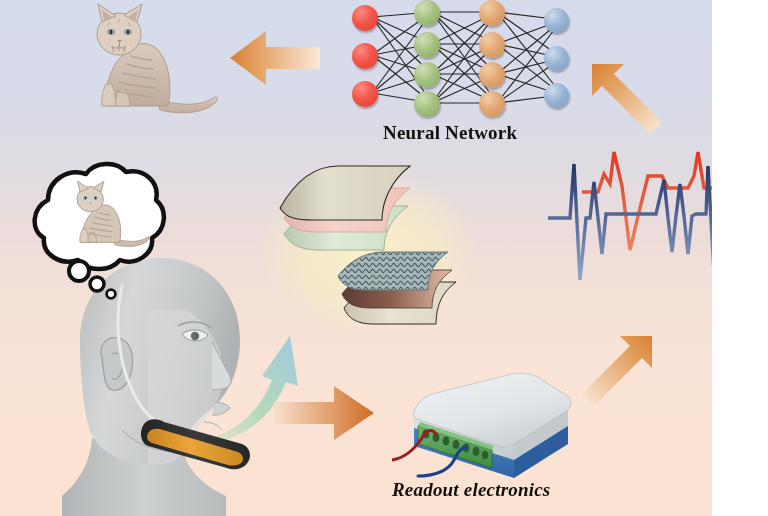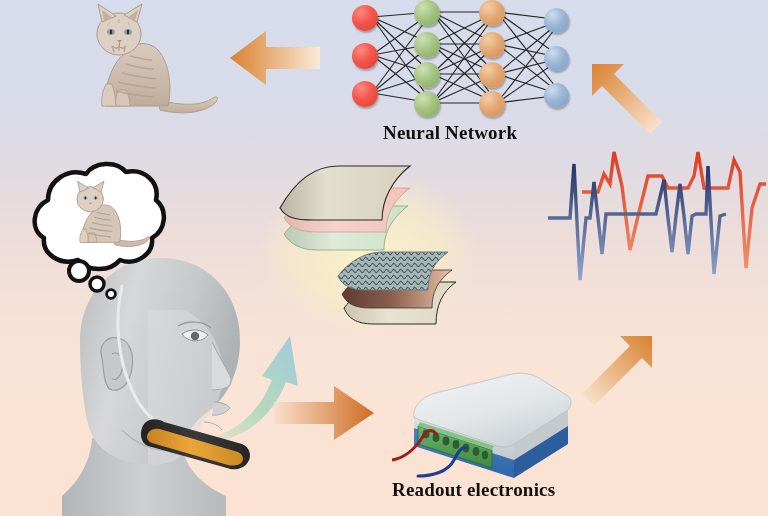--- a/index.html
+++ b/index.html
@@ -1,18 +1,18 @@
 <!DOCTYPE html>
 <html><head>
 <meta charset="utf-8">
 <style>
   html,body{margin:0;padding:0;background:#fff;}
   body{font-family:"Liberation Serif",serif;}
   #fig{
-    position:relative;width:768px;height:516px;overflow:hidden;
+    position:relative;width:712px;height:516px;overflow:hidden;
     background:linear-gradient(180deg,
       #d6dcec 0%, #d8dbe9 18%, #dfdbe2 32%, #eeddd9 48%,
       #f6e2d6 62%, #fae4d6 76%, #fbe3d3 90%, #fbe2d2 100%);
   }
   .lbl{
     position:absolute;font-family:"Liberation Serif",serif;font-weight:bold;
     color:#101010;letter-spacing:.2px;white-space:nowrap;
   }
   .node{position:absolute;border-radius:50%;}
   .node.red{background:radial-gradient(circle at 34% 28%,#ff8b80 0%,#f4584c 42%,#e03b2e 100%);
@@ -407,15 +407,15 @@
       <ellipse cx="64" cy="72.5" rx="3.4" ry="4.4"></ellipse>
       <ellipse cx="74" cy="76" rx="3.4" ry="4.4"></ellipse>
       <ellipse cx="84" cy="79.5" rx="3.4" ry="4.4"></ellipse>
       <ellipse cx="93" cy="83" rx="3.2" ry="4.2"></ellipse>
     </g>
 
     <path d="M0 88 C12 86 22 78 30 66 C34 58 40 56 44 62" stroke="#9e1b22" stroke-width="3" fill="none" stroke-linecap="round"></path>
     <path d="M26 104 C40 104 56 100 62 88 C66 80 70 74 74 76" stroke="#1d3f8f" stroke-width="3" fill="none" stroke-linecap="round"></path>
   </svg>
 
-  <div class="lbl" style="left:392px;top:479px;font-size:19px;">Readout electronics</div>
+  <div class="lbl" style="left:392px;top:479px;font-size:19px;font-style:italic;">Readout electronics</div>
 
 </div>
 
 </body></html>

